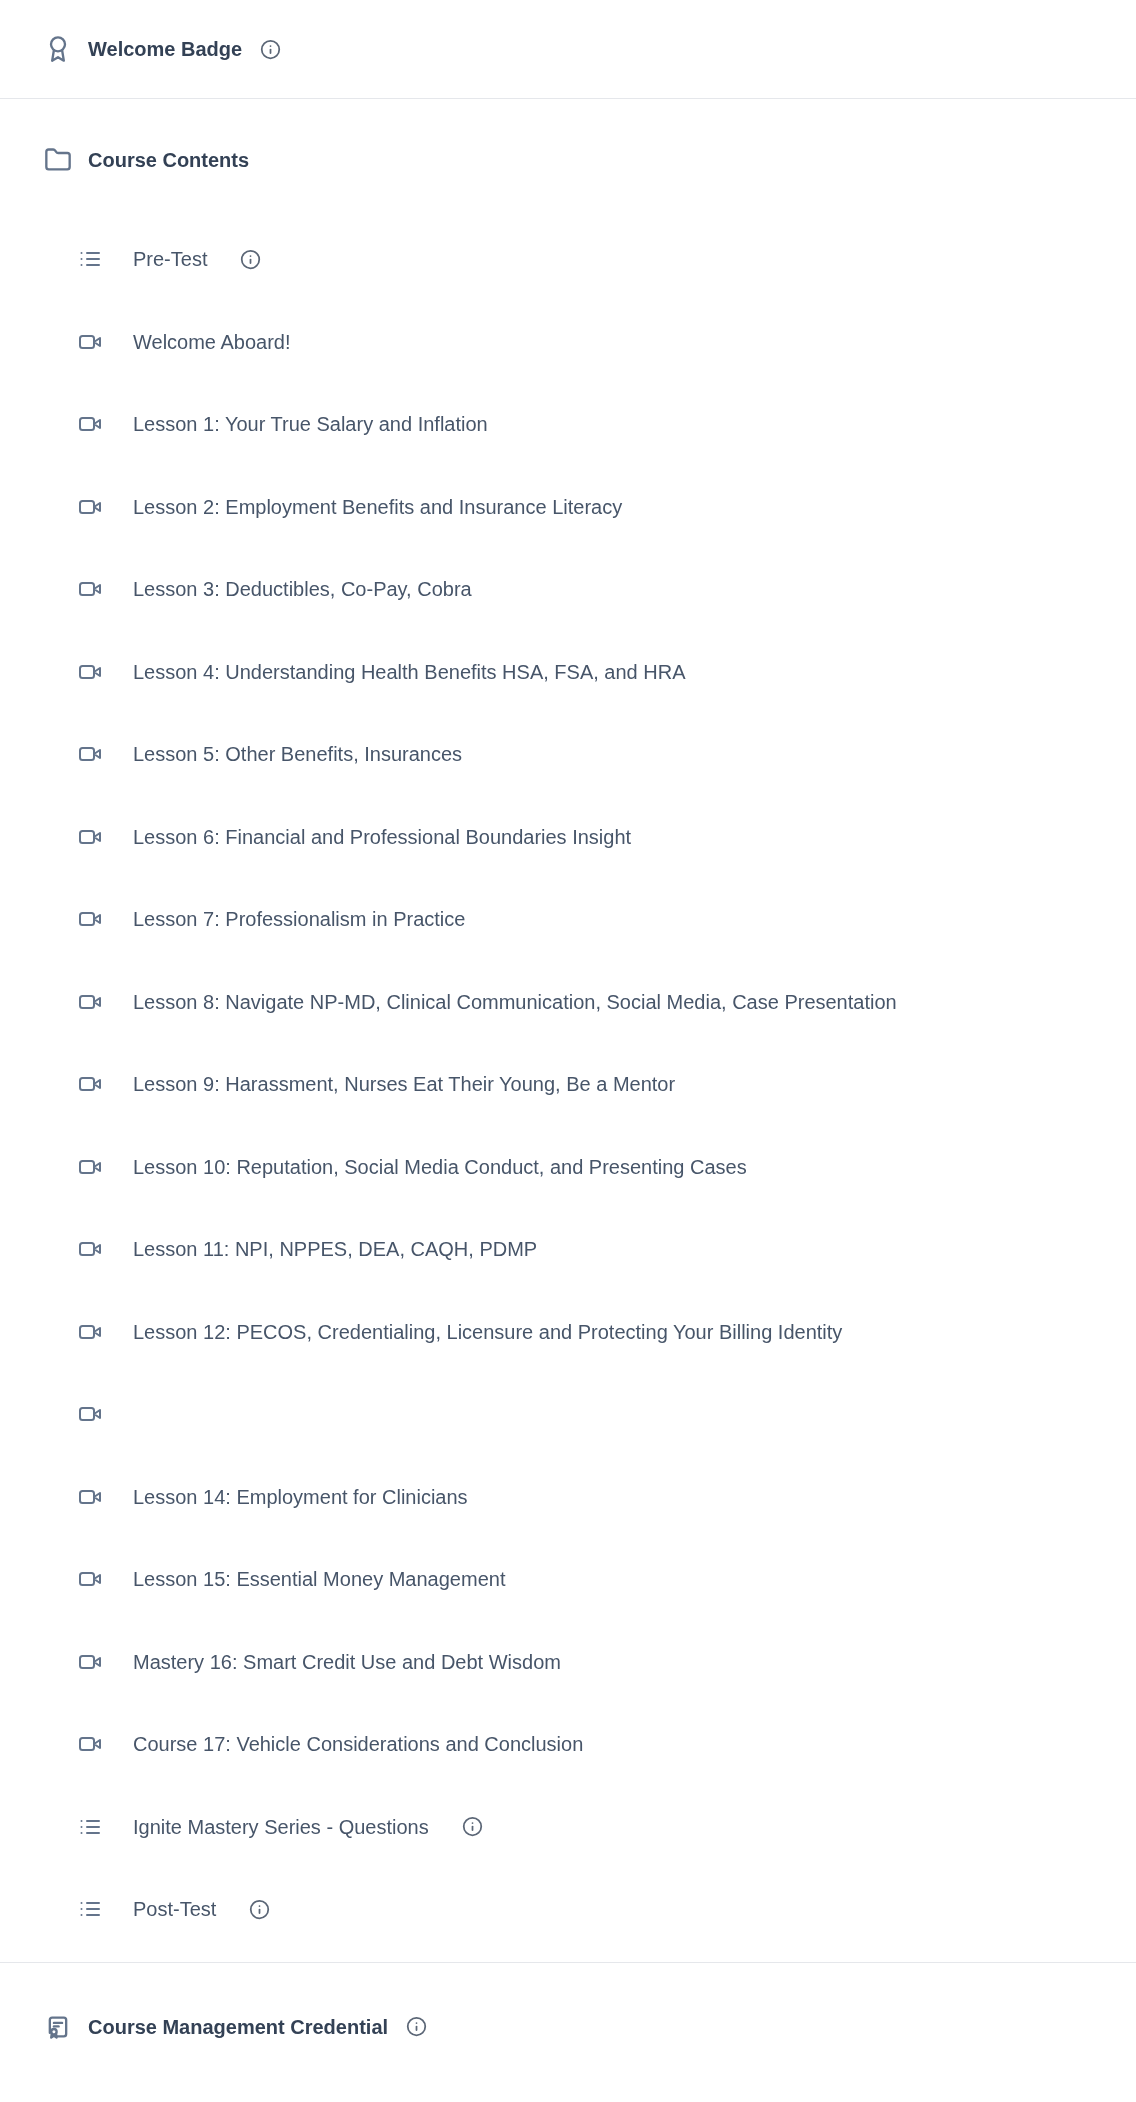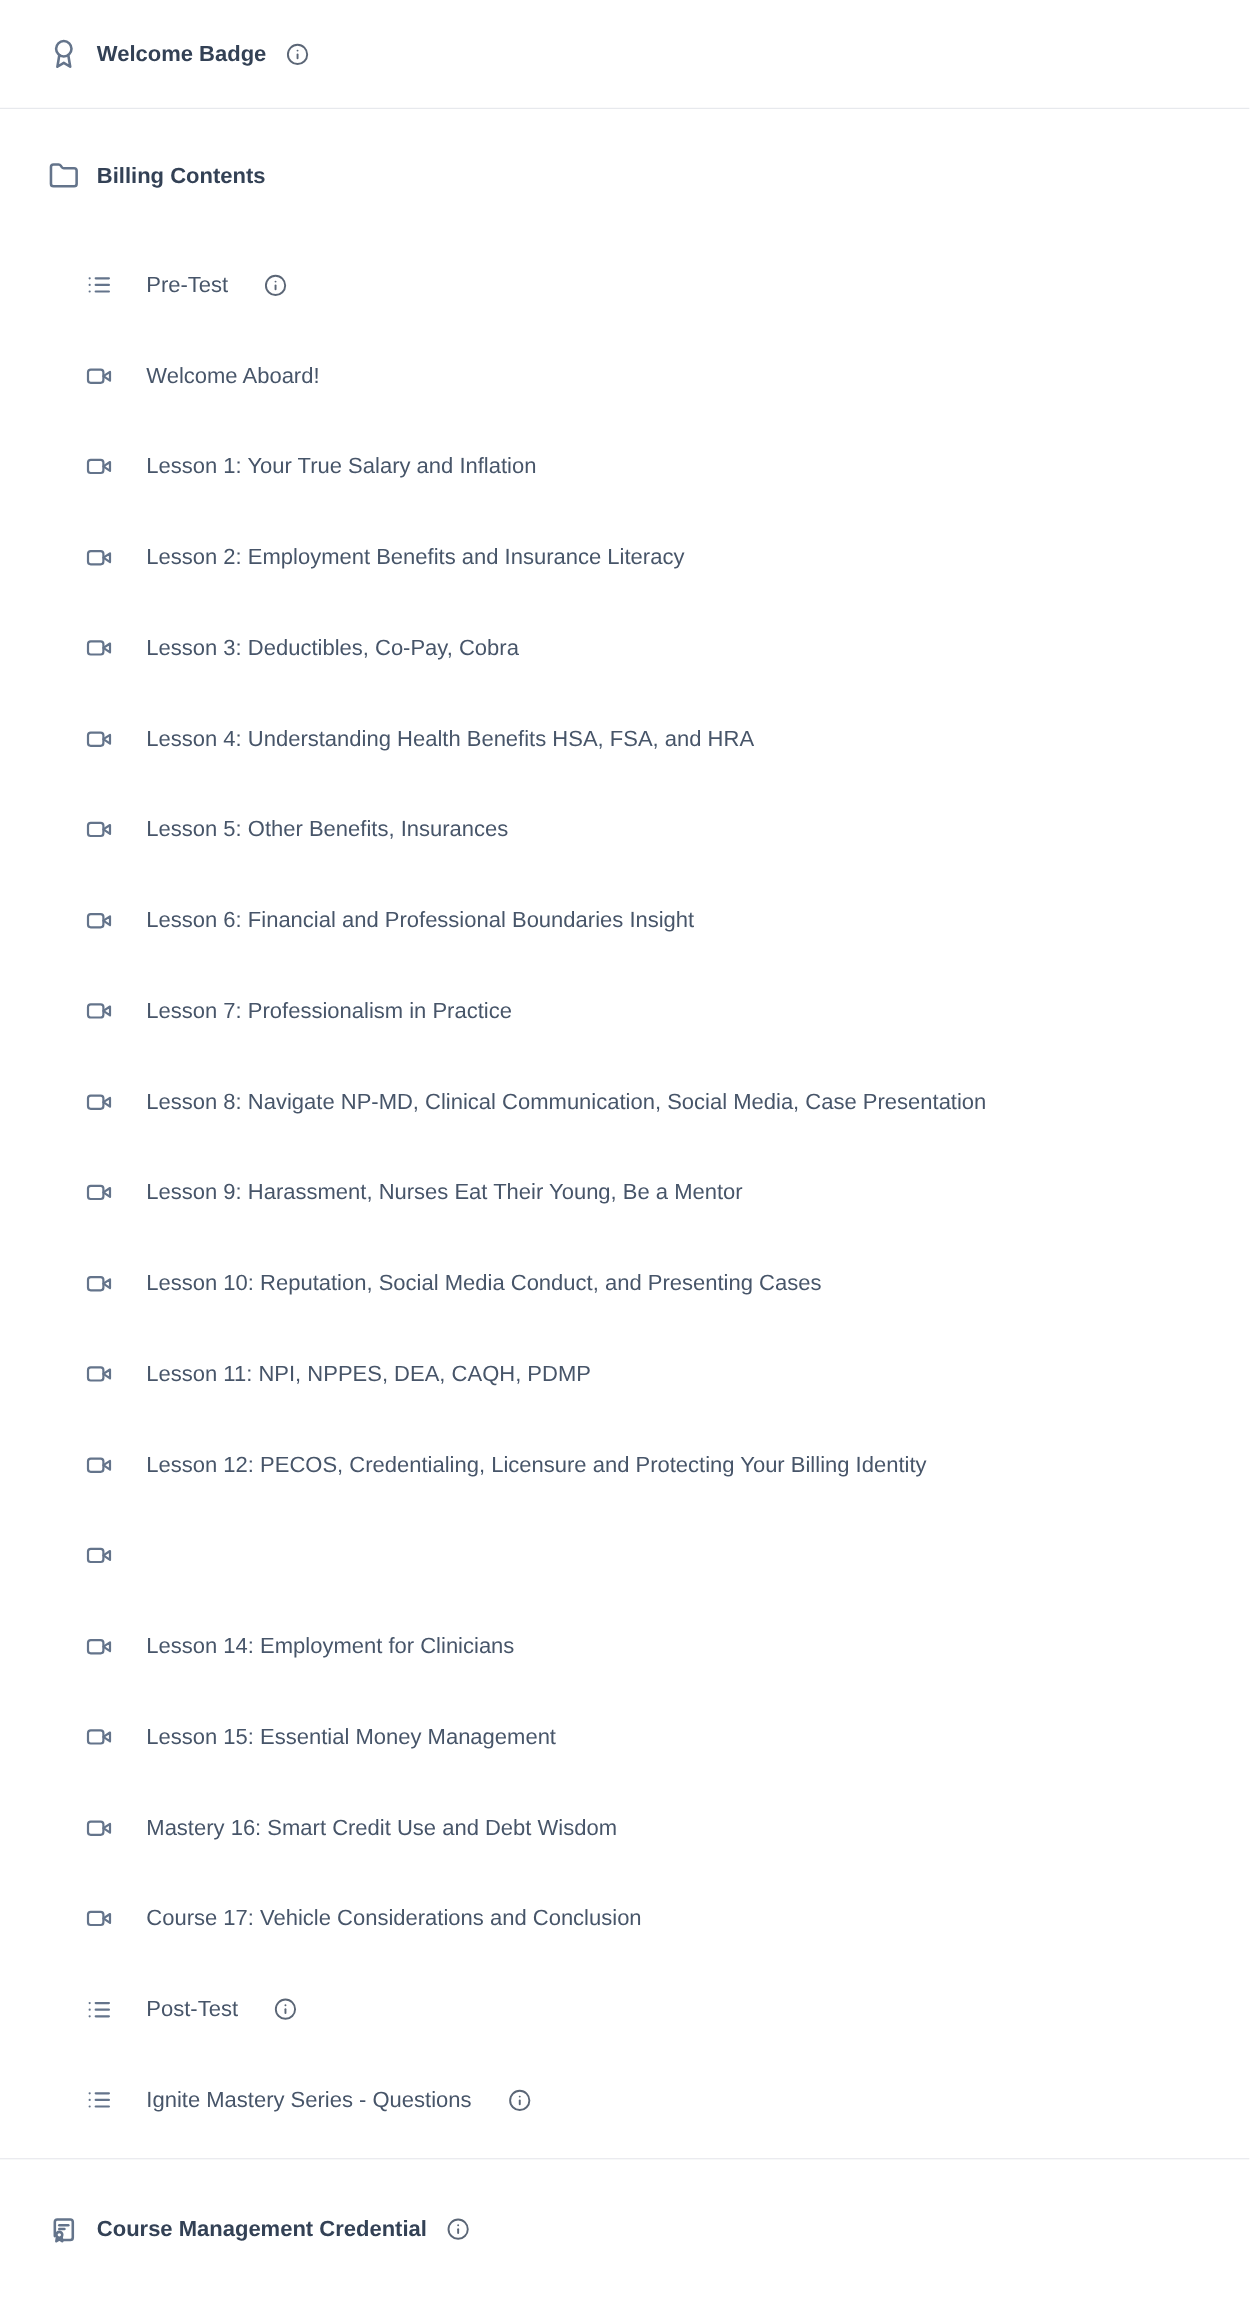--- a/index.html
+++ b/index.html
@@ -82,21 +82,21 @@
 
   <div class="divider"></div>
 
   <div class="section-contents">
     <div class="section-header">
       <span class="icon hdr-icon">
           <svg viewBox="0 0 24 24" fill="none" stroke="currentColor" stroke-width="2" stroke-linecap="round" stroke-linejoin="round">
             <path d="M20 20a2 2 0 0 0 2-2V8a2 2 0 0 0-2-2h-7.9a2 2 0 0 1-1.69-.9L9.6 3.9A2 2 0 0 0 7.93 3H4a2 2 0 0 0-2 2v13a2 2 0 0 0 2 2Z"></path>
           </svg>
         </span>
-      <span class="section-title">Billing Contents</span>
+      <span class="section-title">Course Contents</span>
     </div>
 
     <div class="course-list">
         <div class="course-item">
     <span class="icon item-icon">
             <svg viewBox="0 0 24 24" fill="none" stroke="currentColor" stroke-width="2" stroke-linecap="round" stroke-linejoin="round">
               <line x1="9" y1="6" x2="21" y2="6"></line>
               <line x1="9" y1="12" x2="21" y2="12"></line>
               <line x1="9" y1="18" x2="21" y2="18"></line>
               <line x1="3.5" y1="6" x2="3.51" y2="6"></line>
@@ -296,41 +296,41 @@
     <span class="icon item-icon">
             <svg viewBox="0 0 24 24" fill="none" stroke="currentColor" stroke-width="2" stroke-linecap="round" stroke-linejoin="round">
               <line x1="9" y1="6" x2="21" y2="6"></line>
               <line x1="9" y1="12" x2="21" y2="12"></line>
               <line x1="9" y1="18" x2="21" y2="18"></line>
               <line x1="3.5" y1="6" x2="3.51" y2="6"></line>
               <line x1="3.5" y1="12" x2="3.51" y2="12"></line>
               <line x1="3.5" y1="18" x2="3.51" y2="18"></line>
             </svg>
           </span>
-    <span class="item-label">Post-Test</span>
+    <span class="item-label">Ignite Mastery Series - Questions</span>
     <span class="icon info-icon row-info-icon">
             <svg viewBox="0 0 24 24" fill="none" stroke="currentColor" stroke-width="2" stroke-linecap="round" stroke-linejoin="round">
               <circle cx="12" cy="12" r="10"></circle>
               <path d="M12 16v-4"></path>
               <path d="M12 8h.01"></path>
             </svg>
           </span>
   </div>
         <div class="course-item">
     <span class="icon item-icon">
             <svg viewBox="0 0 24 24" fill="none" stroke="currentColor" stroke-width="2" stroke-linecap="round" stroke-linejoin="round">
               <line x1="9" y1="6" x2="21" y2="6"></line>
               <line x1="9" y1="12" x2="21" y2="12"></line>
               <line x1="9" y1="18" x2="21" y2="18"></line>
               <line x1="3.5" y1="6" x2="3.51" y2="6"></line>
               <line x1="3.5" y1="12" x2="3.51" y2="12"></line>
               <line x1="3.5" y1="18" x2="3.51" y2="18"></line>
             </svg>
           </span>
-    <span class="item-label">Ignite Mastery Series - Questions</span>
+    <span class="item-label">Post-Test</span>
     <span class="icon info-icon row-info-icon">
             <svg viewBox="0 0 24 24" fill="none" stroke="currentColor" stroke-width="2" stroke-linecap="round" stroke-linejoin="round">
               <circle cx="12" cy="12" r="10"></circle>
               <path d="M12 16v-4"></path>
               <path d="M12 8h.01"></path>
             </svg>
           </span>
   </div>
       </div>
   </div>

